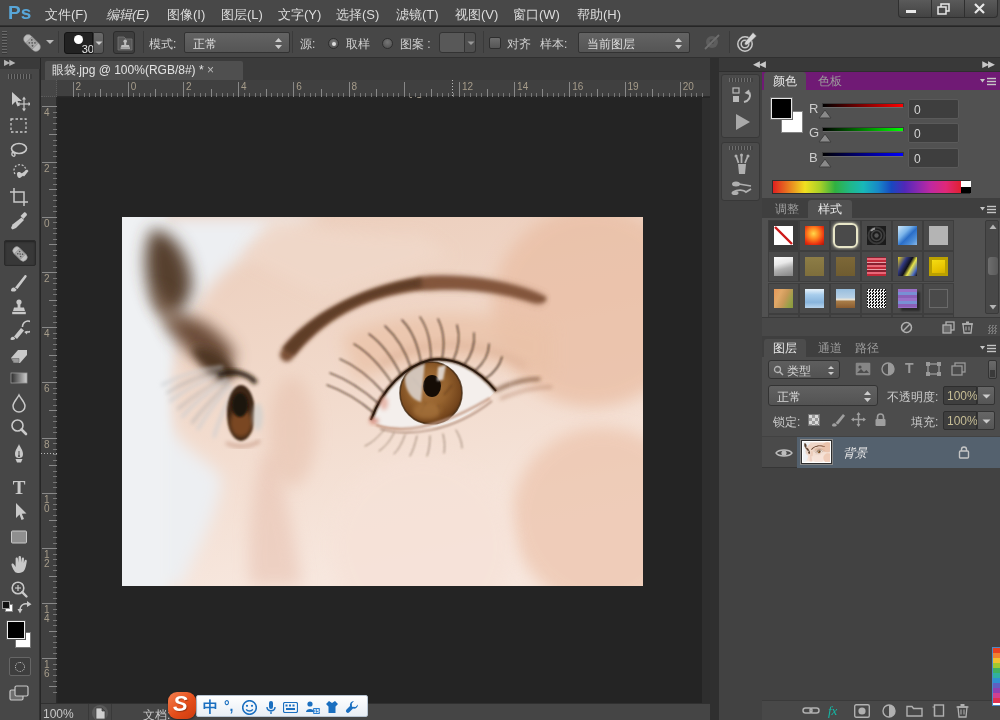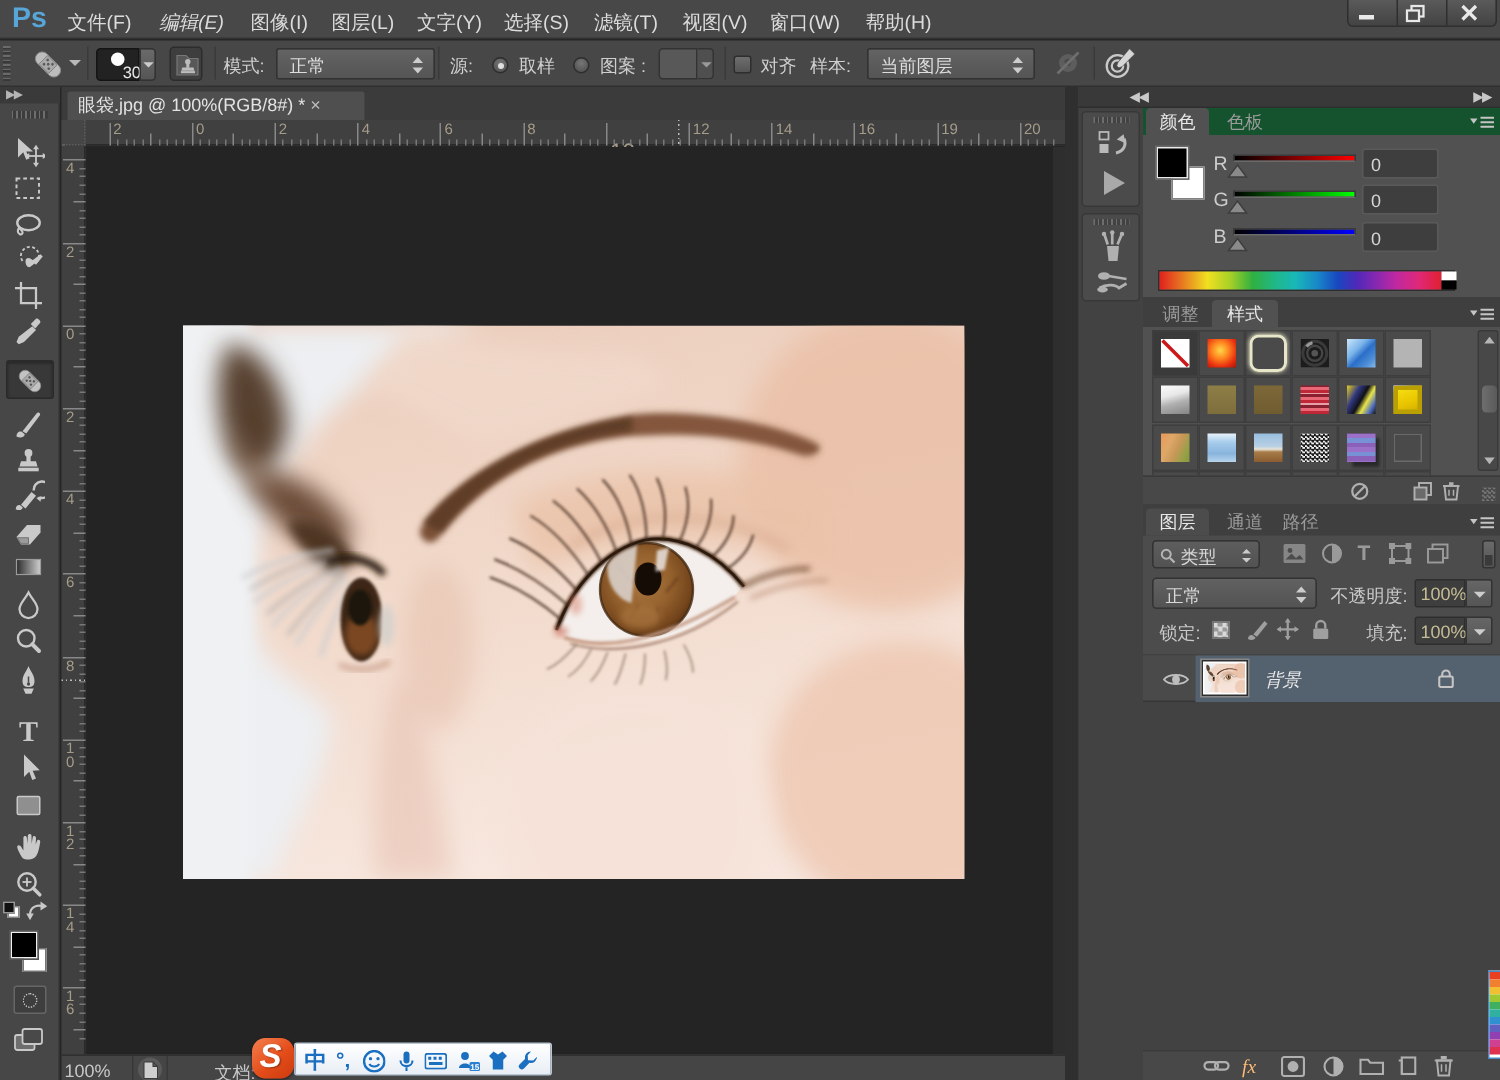--- a/index.html
+++ b/index.html
@@ -665,21 +665,21 @@
         <circle cx="5" cy="4" r="1.5" fill="#b0b0b0"></circle>
     </svg>
     <svg class="abs" style="left:8px;top:35px;" width="24" height="20" viewBox="0 0 24 20">
       <ellipse cx="6" cy="6" rx="4" ry="2.5" fill="#b0b0b0"></ellipse>
         <path d="M9 6 L21 8" stroke="#b0b0b0" stroke-width="1.6"></path>
       <path d="M3 14 C8 11 14 12 16 14 L21 11" stroke="#b0b0b0" stroke-width="1.8" fill="none"></path>
       <ellipse cx="5" cy="15" rx="3.5" ry="2" fill="#b0b0b0"></ellipse>
     </svg>
   </div>
 
-  <div class="abs" style="left:762px;top:72px;width:238px;height:18px;background:#14532d;">
+  <div class="abs" style="left:762px;top:72px;width:238px;height:18px;background:#701a75;">
     <div class="abs" style="left:2px;top:0;width:42px;height:18px;background:#515151;border-radius:3px 3px 0 0;text-align:center;color:#e8e8e8;font-size:12px;line-height:18px;">颜色</div>
     <div class="abs" style="left:47px;top:0;width:42px;height:18px;text-align:center;color:#9b9b9b;font-size:12px;line-height:18px;">色板</div>
     <svg class="abs" style="right:4px;top:5px;" width="16" height="9">
         <path d="M0 2 L5 2 L2.5 5.5 Z" fill="#c5c5c5"></path>
         <g stroke="#c5c5c5" stroke-width="1.4">
           <line x1="7" y1="1.5" x2="16" y2="1.5"></line>
           <line x1="7" y1="4.5" x2="16" y2="4.5"></line>
           <line x1="7" y1="7.5" x2="16" y2="7.5"></line>
         </g>
       </svg>
@@ -936,21 +936,21 @@
     </div>
   </div>
 
   <div class="abs" style="left:762px;top:700px;width:238px;height:20px;background:#484848;border-top:1px solid #3a3a3a;">
     <svg class="abs" style="left:40px;top:4px;" width="18" height="11" viewBox="0 0 18 11">
         <g fill="none" stroke="#b0b0b0" stroke-width="1.5">
           <rect x="1" y="3" width="9" height="5" rx="2.5"></rect>
           <rect x="8" y="3" width="9" height="5" rx="2.5"></rect>
         </g>
       </svg>
-    <span class="abs" style="left:66px;top:2px;color:#fdba74;font-size:13px;font-style:italic;font-family:'Liberation Serif';">fx</span>
+    <span class="abs" style="left:66px;top:2px;color:#14b8a6;font-size:13px;font-style:italic;font-family:'Liberation Serif';">fx</span>
     <svg class="abs" style="left:92px;top:3px;" width="16" height="14">
         <rect x="0.7" y="0.7" width="14.6" height="12.6" rx="1.5" fill="none" stroke="#b0b0b0" stroke-width="1.4"></rect>
         <circle cx="8" cy="7" r="3.6" fill="#b0b0b0"></circle>
       </svg>
     <svg class="abs" style="left:120px;top:3px;" width="14" height="14">
         <circle cx="7" cy="7" r="6" fill="none" stroke="#b0b0b0" stroke-width="1.4"></circle>
         <path d="M7 1 A6 6 0 0 1 7 13 Z" fill="#b0b0b0"></path>
       </svg>
     <svg class="abs" style="left:144px;top:4px;" width="17" height="12">
         <path d="M1 1.5 L6 1.5 L7.5 3.5 L16 3.5 L16 11 L1 11 Z" fill="none" stroke="#b0b0b0" stroke-width="1.4"></path>

